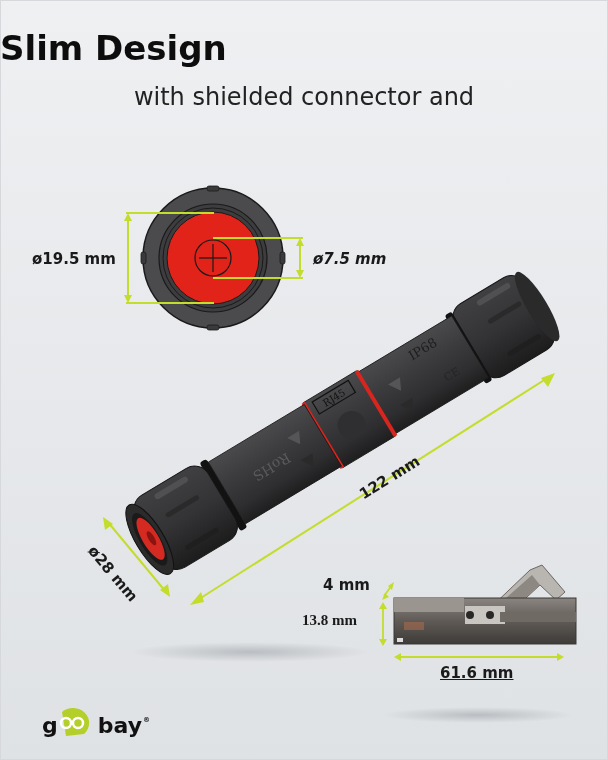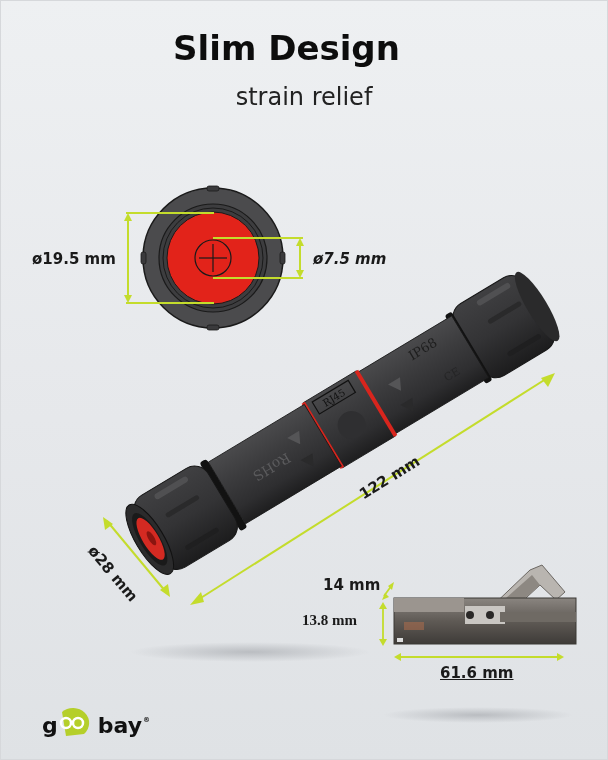--- a/index.html
+++ b/index.html
@@ -4,21 +4,21 @@
 <style>
   html, body { margin: 0; padding: 0; }
   body {
     width: 608px; height: 760px; overflow: hidden; position: relative;
     background: linear-gradient(180deg, #eef0f2 0%, #e6e8eb 55%, #dfe2e5 100%);
     font-family: "DejaVu Sans", sans-serif;
     color: #111;
   }
   .frame { position: absolute; inset: 0; border: 1px solid #d6d8db; box-sizing: border-box; pointer-events: none; }
   .title {
-    position: absolute; top: 28px; left: 0; width: 573px; text-align: center;
+    position: absolute; top: 28px; left: 0; width: 573px; text-align: left;
     font-size: 34px; font-weight: bold; color: #0d0d0d; letter-spacing: 0px;
   }
   .subtitle {
     position: absolute; top: 80px; left: 0; width: 608px; text-align: center;
     font-size: 24px; font-weight: normal; color: #222; line-height: 34px;
   }
   .subtitle span { display: block; }
   .dim {
     position: absolute; font-size: 15px; font-weight: bold; color: #1a1a1a; white-space: nowrap;
   }
@@ -33,21 +33,21 @@
   }
   .logo .reg { font-size: 7px; vertical-align: top; margin-top: -10px; margin-left: 1px; }
 </style>
 </head>
 <body>
 
 <div class="frame"></div>
 
 <div class="title">Slim Design</div>
 <div class="subtitle">
-  <span>strain relief</span>
+  <span>with shielded connector and</span>
 </div>
 
 <svg class="art" width="608" height="760" viewBox="0 0 608 760">
   <defs>
     <linearGradient id="bodyGrad" x1="0" y1="0" x2="0" y2="1">
       <stop offset="0" stop-color="#4a4a4c"></stop>
       <stop offset="0.35" stop-color="#3c3c3e"></stop>
       <stop offset="0.75" stop-color="#2e2e30"></stop>
       <stop offset="1" stop-color="#1e1e1f"></stop>
     </linearGradient>
@@ -180,21 +180,21 @@
     <path d="M62,712 a15,14 0 1 1 22,22 l-18,2 z" fill="#b5cf2a"></path>
     <circle cx="66" cy="723" r="5" fill="none" stroke="#fff" stroke-width="2.5"></circle>
     <circle cx="78" cy="723" r="5" fill="none" stroke="#fff" stroke-width="2.5"></circle>
   </g>
 </svg>
 
 <div class="dim" style="left:32px; top:250px;">ø19.5 mm</div>
 <div class="dim" style="left:313px; top:250px;font-style:italic;">ø7.5 mm</div>
 <div class="dim" style="left:356px; top:488px; transform: rotate(-32deg); transform-origin: left top;">122 mm</div>
 <div class="dim" style="left:98px; top:542px; transform: rotate(50deg); transform-origin: left top;">ø28 mm</div>
-<div class="dim" style="left:323px; top:576px;">14 mm</div>
+<div class="dim" style="left:323px; top:576px;">4 mm</div>
 <div class="dim" style="left:302px; top:612px;font-family:Liberation Serif, serif;">13.8 mm</div>
 <div class="dim" style="left:440px; top:664px;text-decoration:underline;">61.6 mm</div>
 
 <div class="logo">
   <span>g</span>
   <span class="blob"></span>
   <span>bay</span>
   <span class="reg">®</span>
 </div>
 

